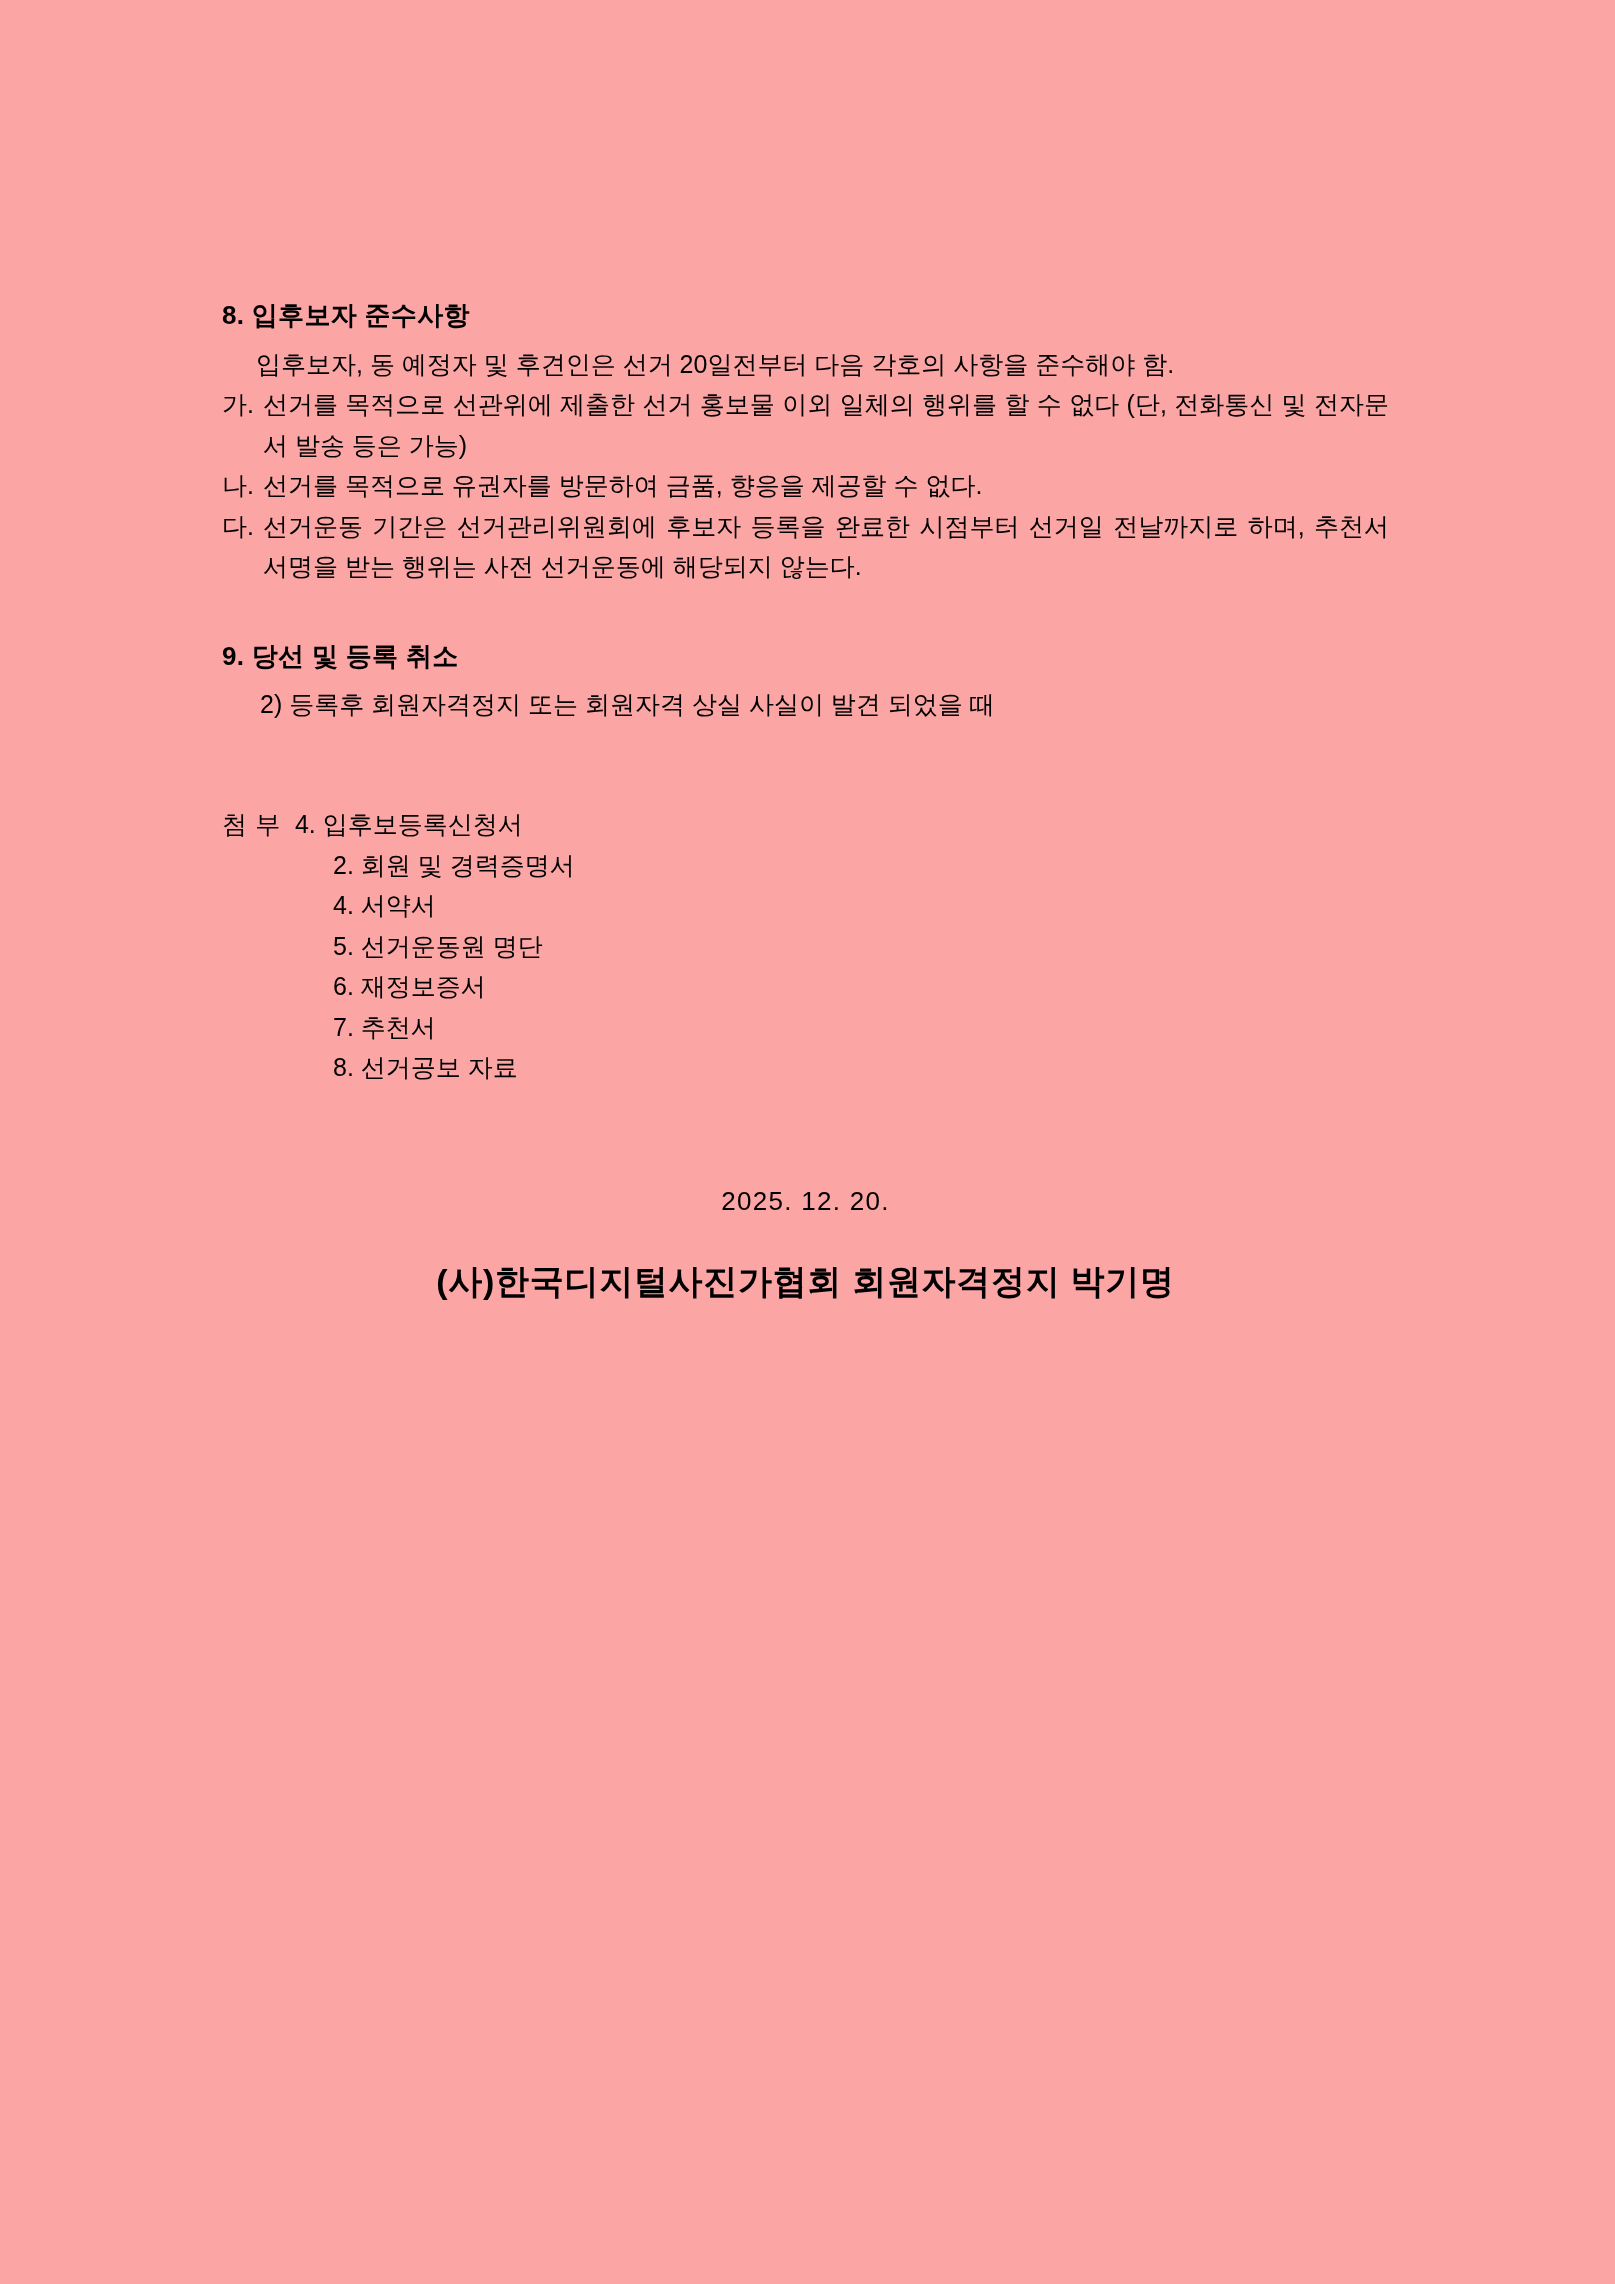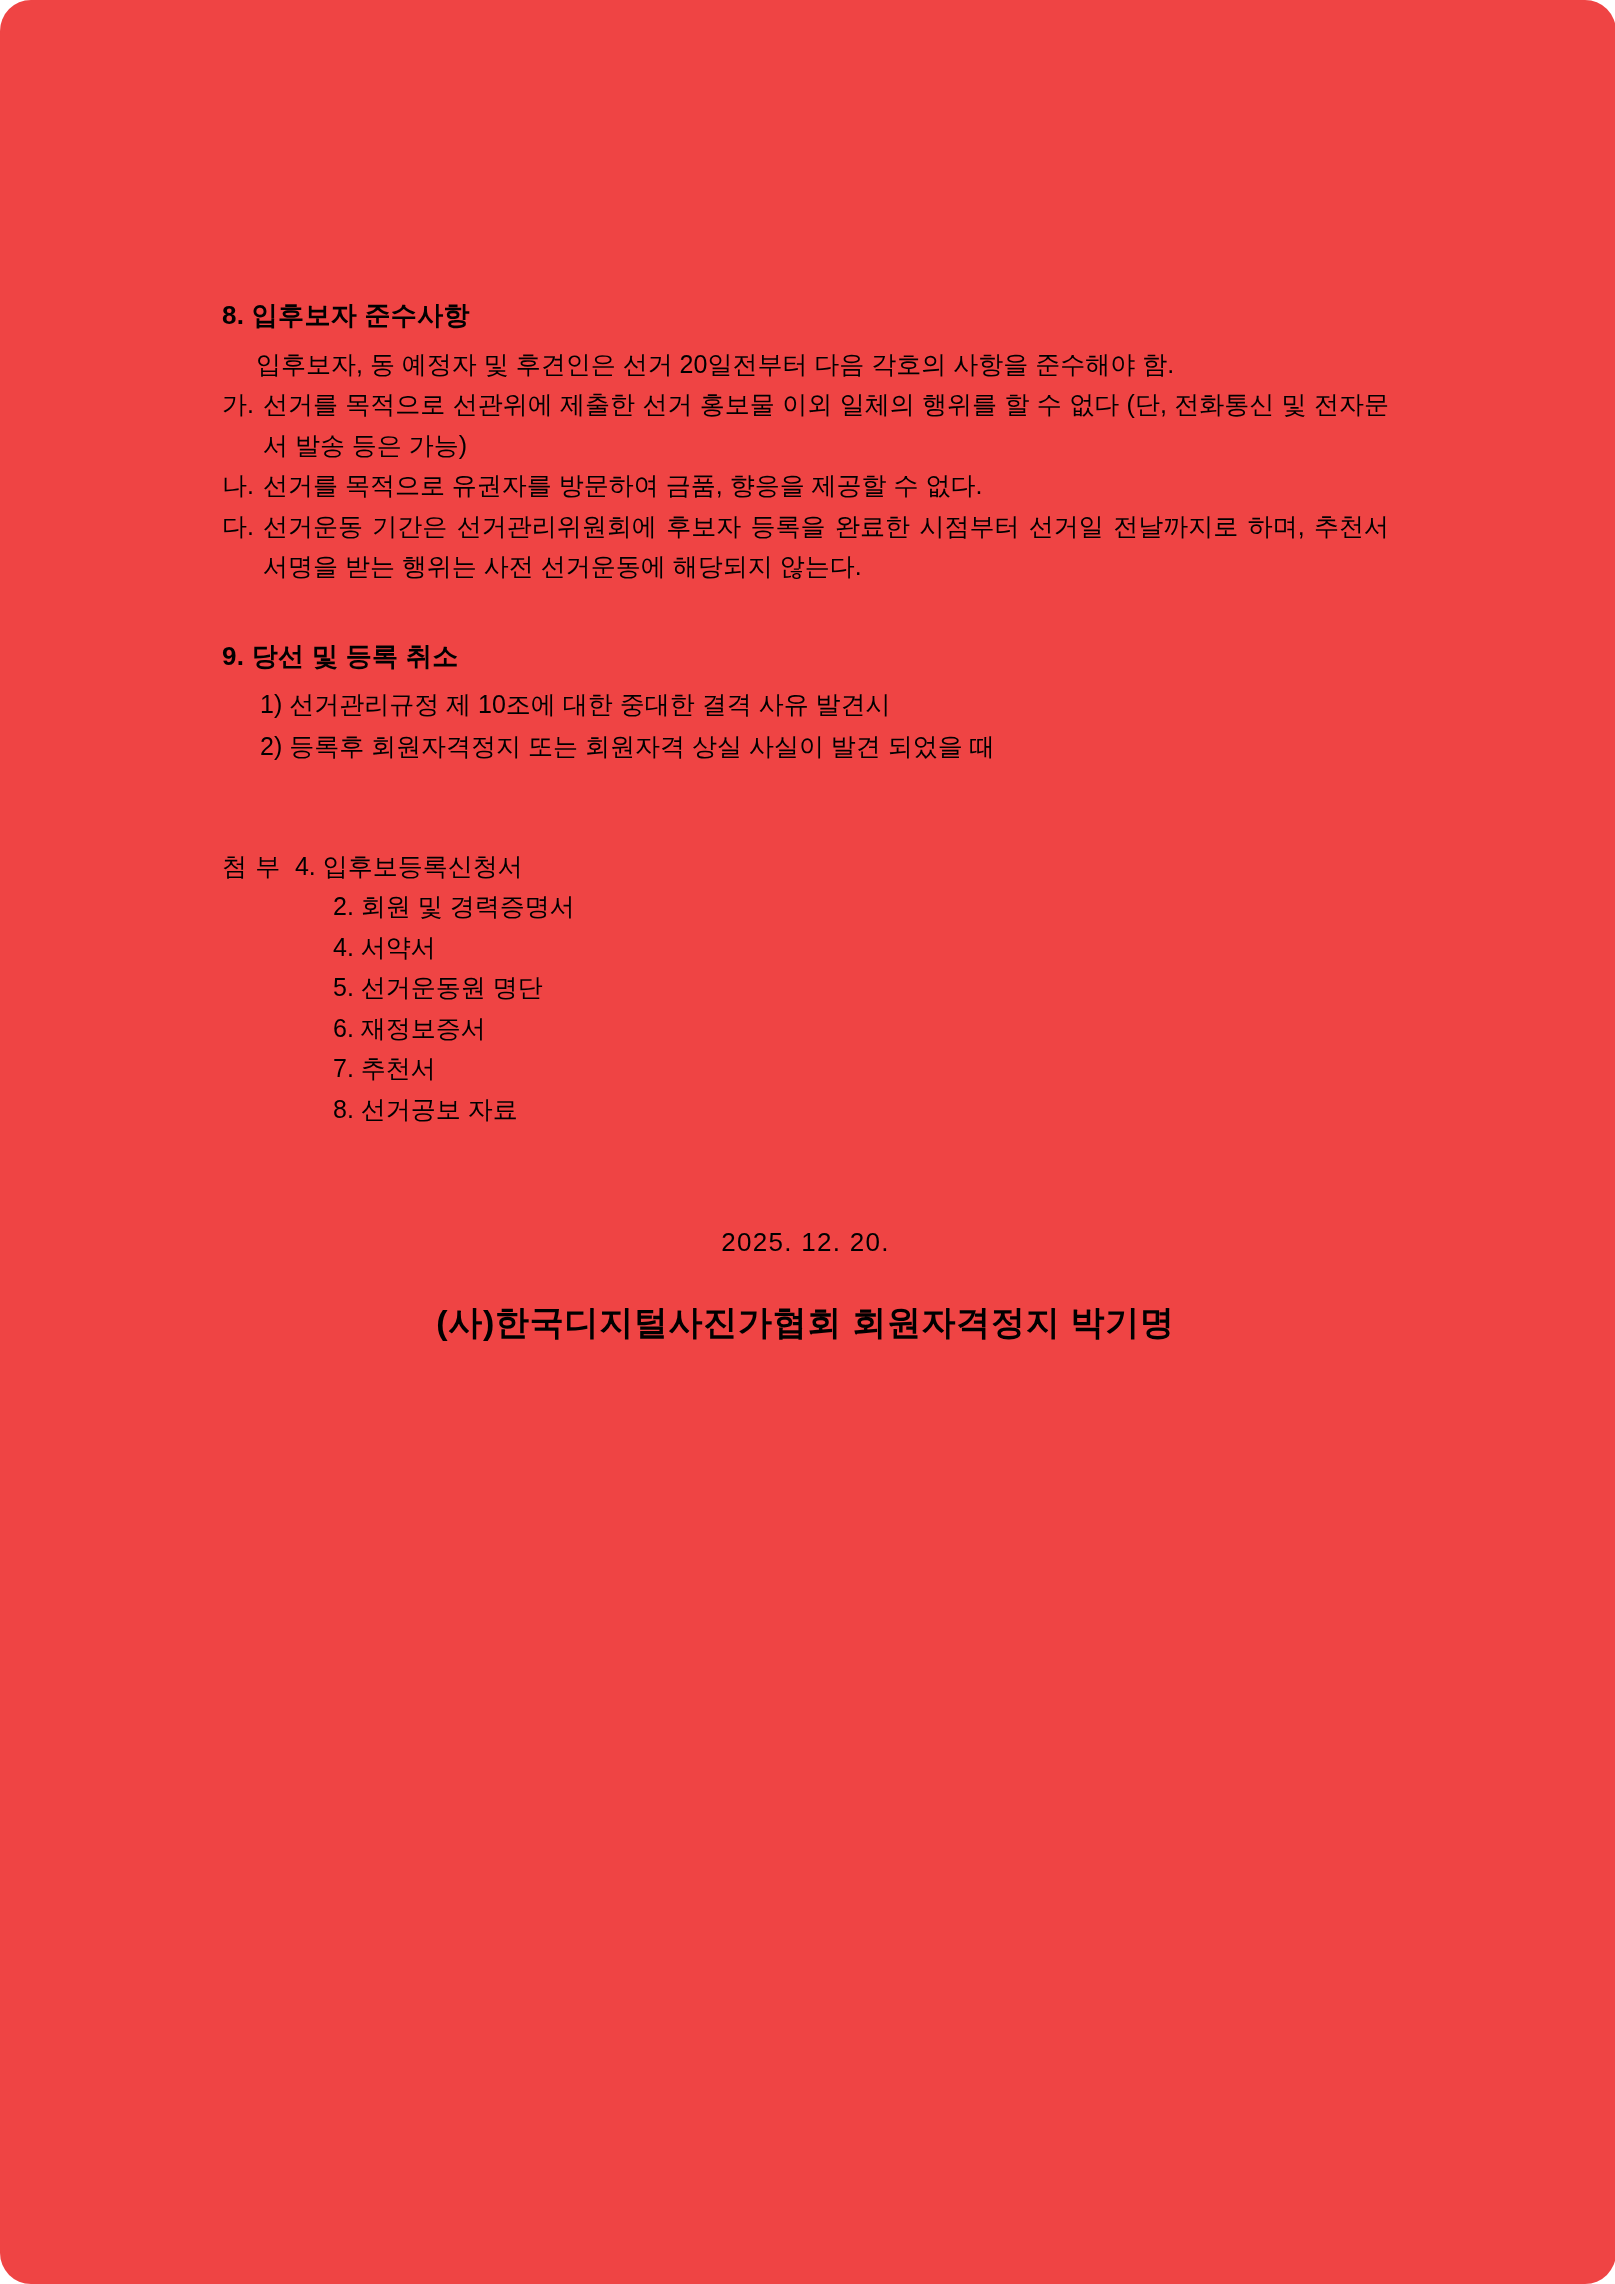--- a/index.html
+++ b/index.html
@@ -9,25 +9,24 @@
     background: #ffffff;
   }
   body {
     font-family: "Liberation Sans", "DejaVu Sans", sans-serif;
     color: #000000;
   }
   .page {
     position: relative;
     width: 1616px;
     height: 2284px;
-    background: #ef4444;
+    background: #fca5a5;
     box-sizing: border-box;
     padding: 12px;
     overflow: hidden;
-    border-radius: 31px;
   }
   .content {
     position: absolute;
     left: 222px;
     top: 297px;
     width: 1167px;
   }
 
   
   .sec-title {
@@ -143,21 +142,20 @@
     </div>
 
     <div class="item hang indent-2">
       <span class="marker">다.</span>
       <span class="body">선거운동 기간은 선거관리위원회에 후보자 등록을 완료한 시점부터 선거일 전날까지로 하며, 추천서 서명을 받는 행위는 사전 선거운동에 해당되지 않는다.</span>
     </div>
 
     <div class="gap-md"></div>
 
     <div class="sec-title num9">9. 당선 및 등록 취소</div>
-    <div class="sub-item">1) 선거관리규정 제 10조에 대한 중대한 결격 사유 발견시</div>
     <div class="sub-item">2) 등록후 회원자격정지 또는 회원자격 상실 사실이 발견 되었을 때</div>
 
     <div class="gap-lg"></div>
 
     <div class="attach-head">
       <span class="label">첨 부</span>
       <span style="flex:0 0 auto; white-space:pre;">&nbsp;&nbsp;</span>
       <span class="first">4. 입후보등록신청서</span>
     </div>
     <div class="attach-line">2. 회원 및 경력증명서</div>

